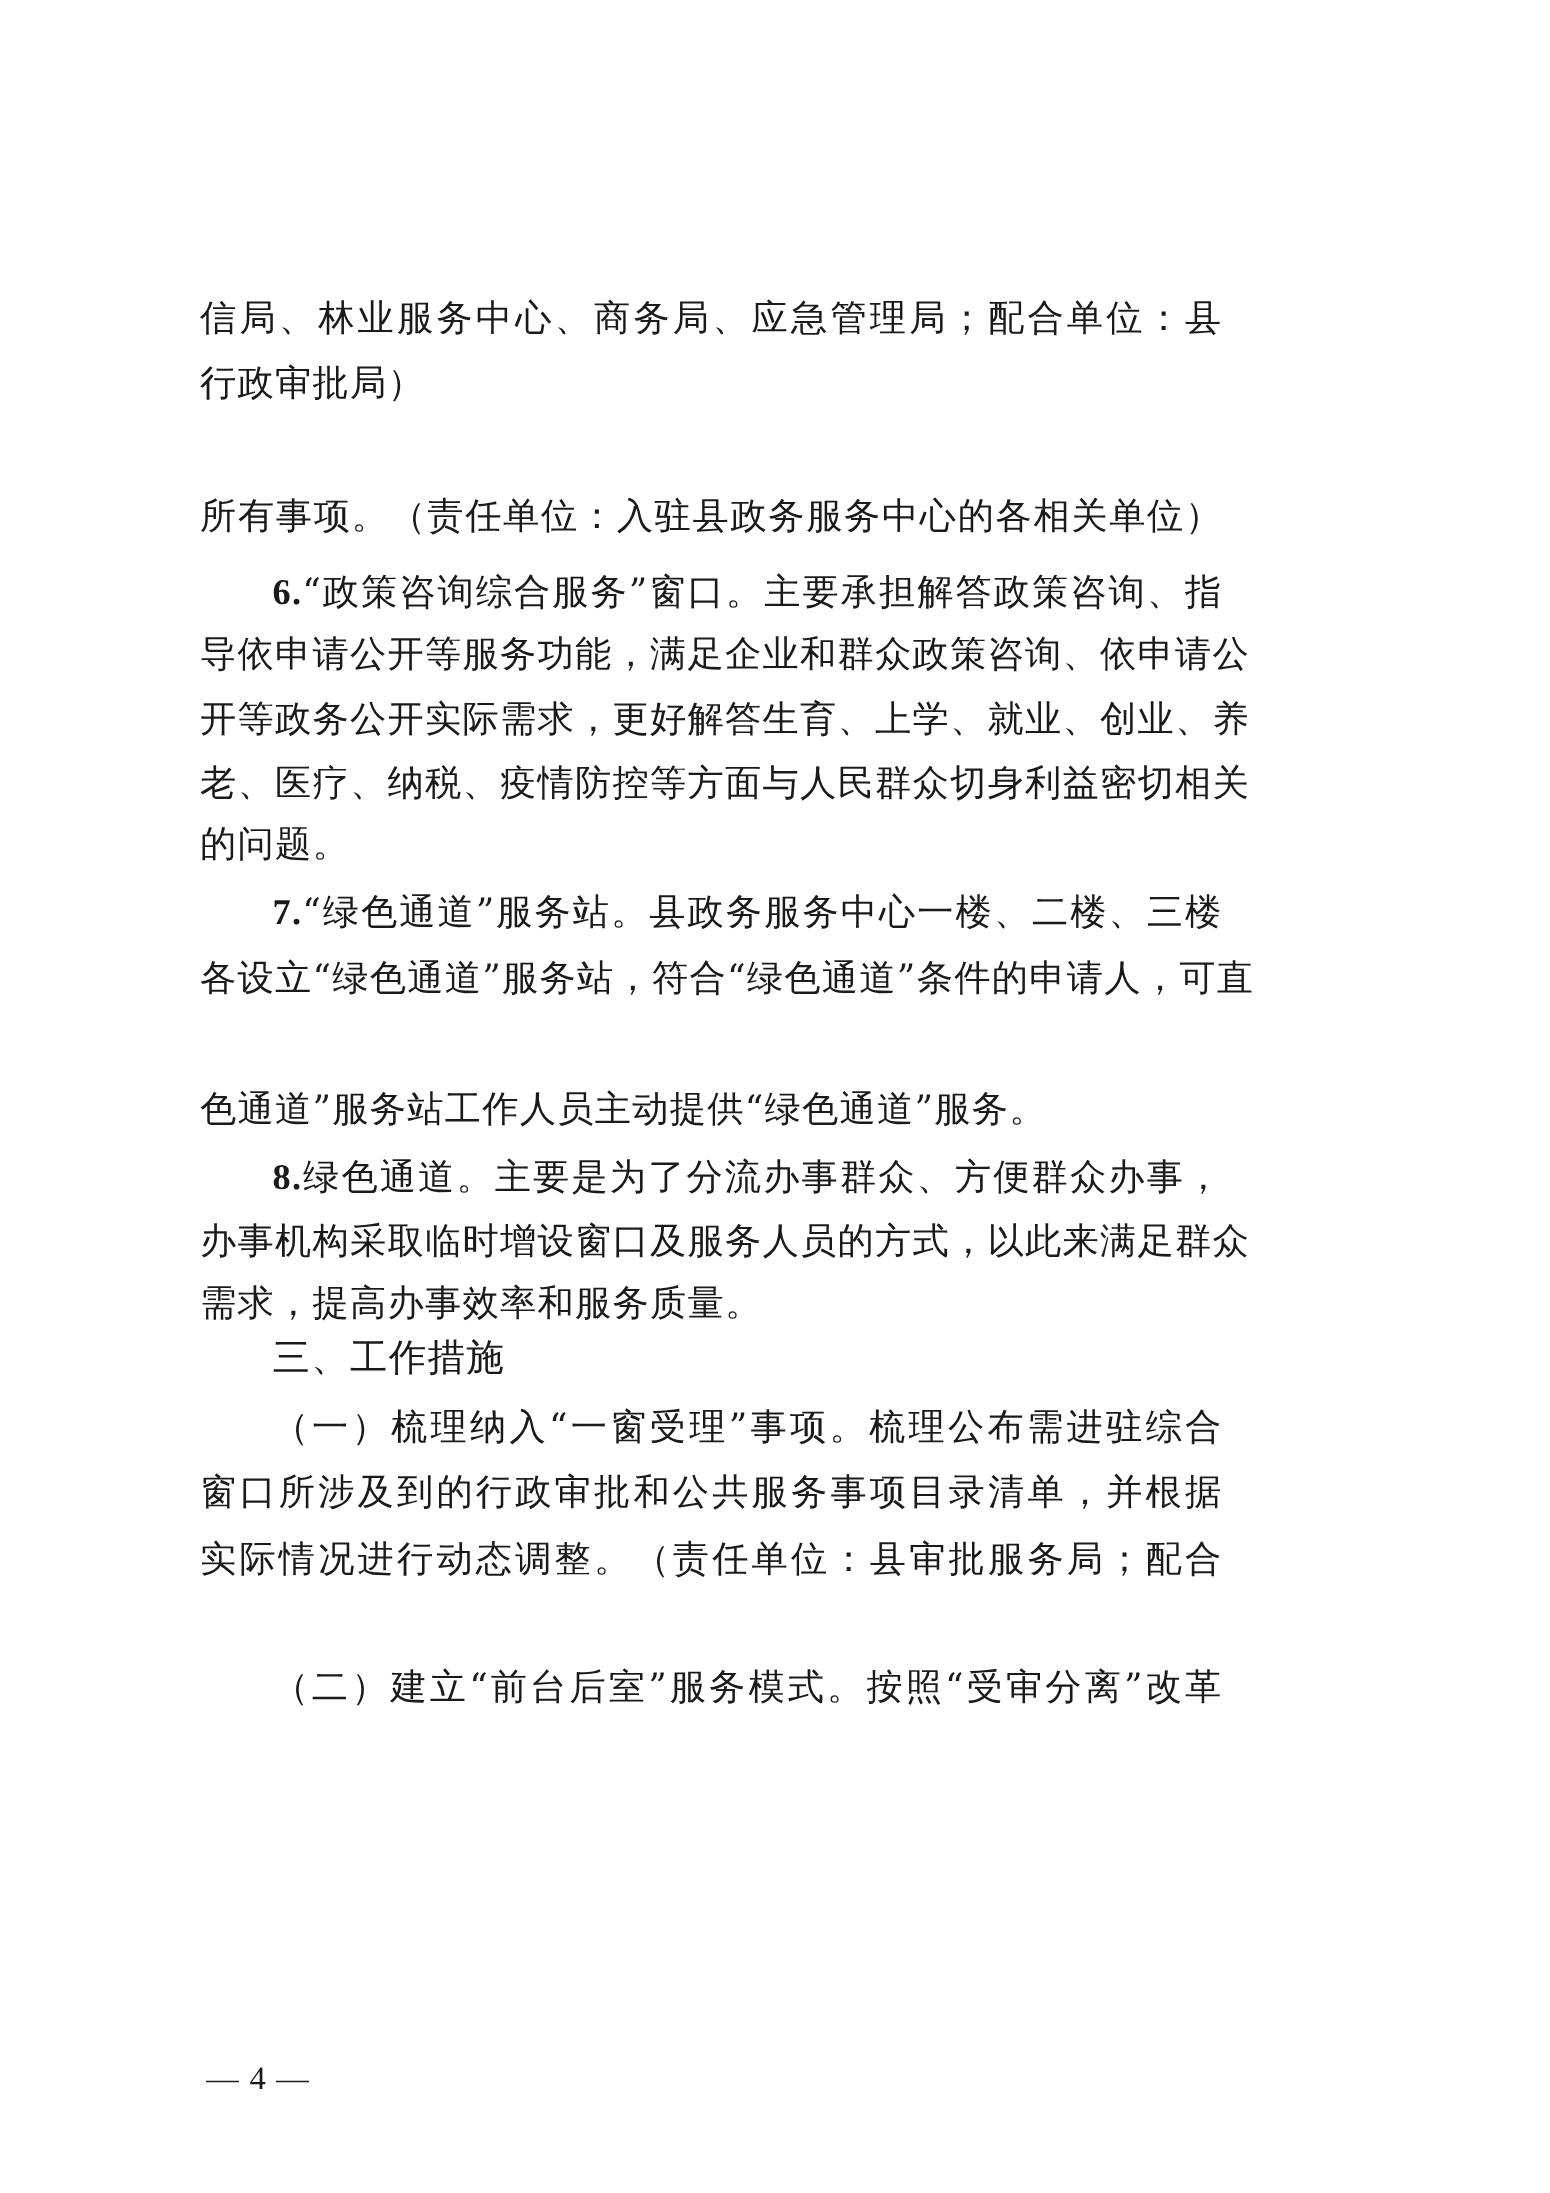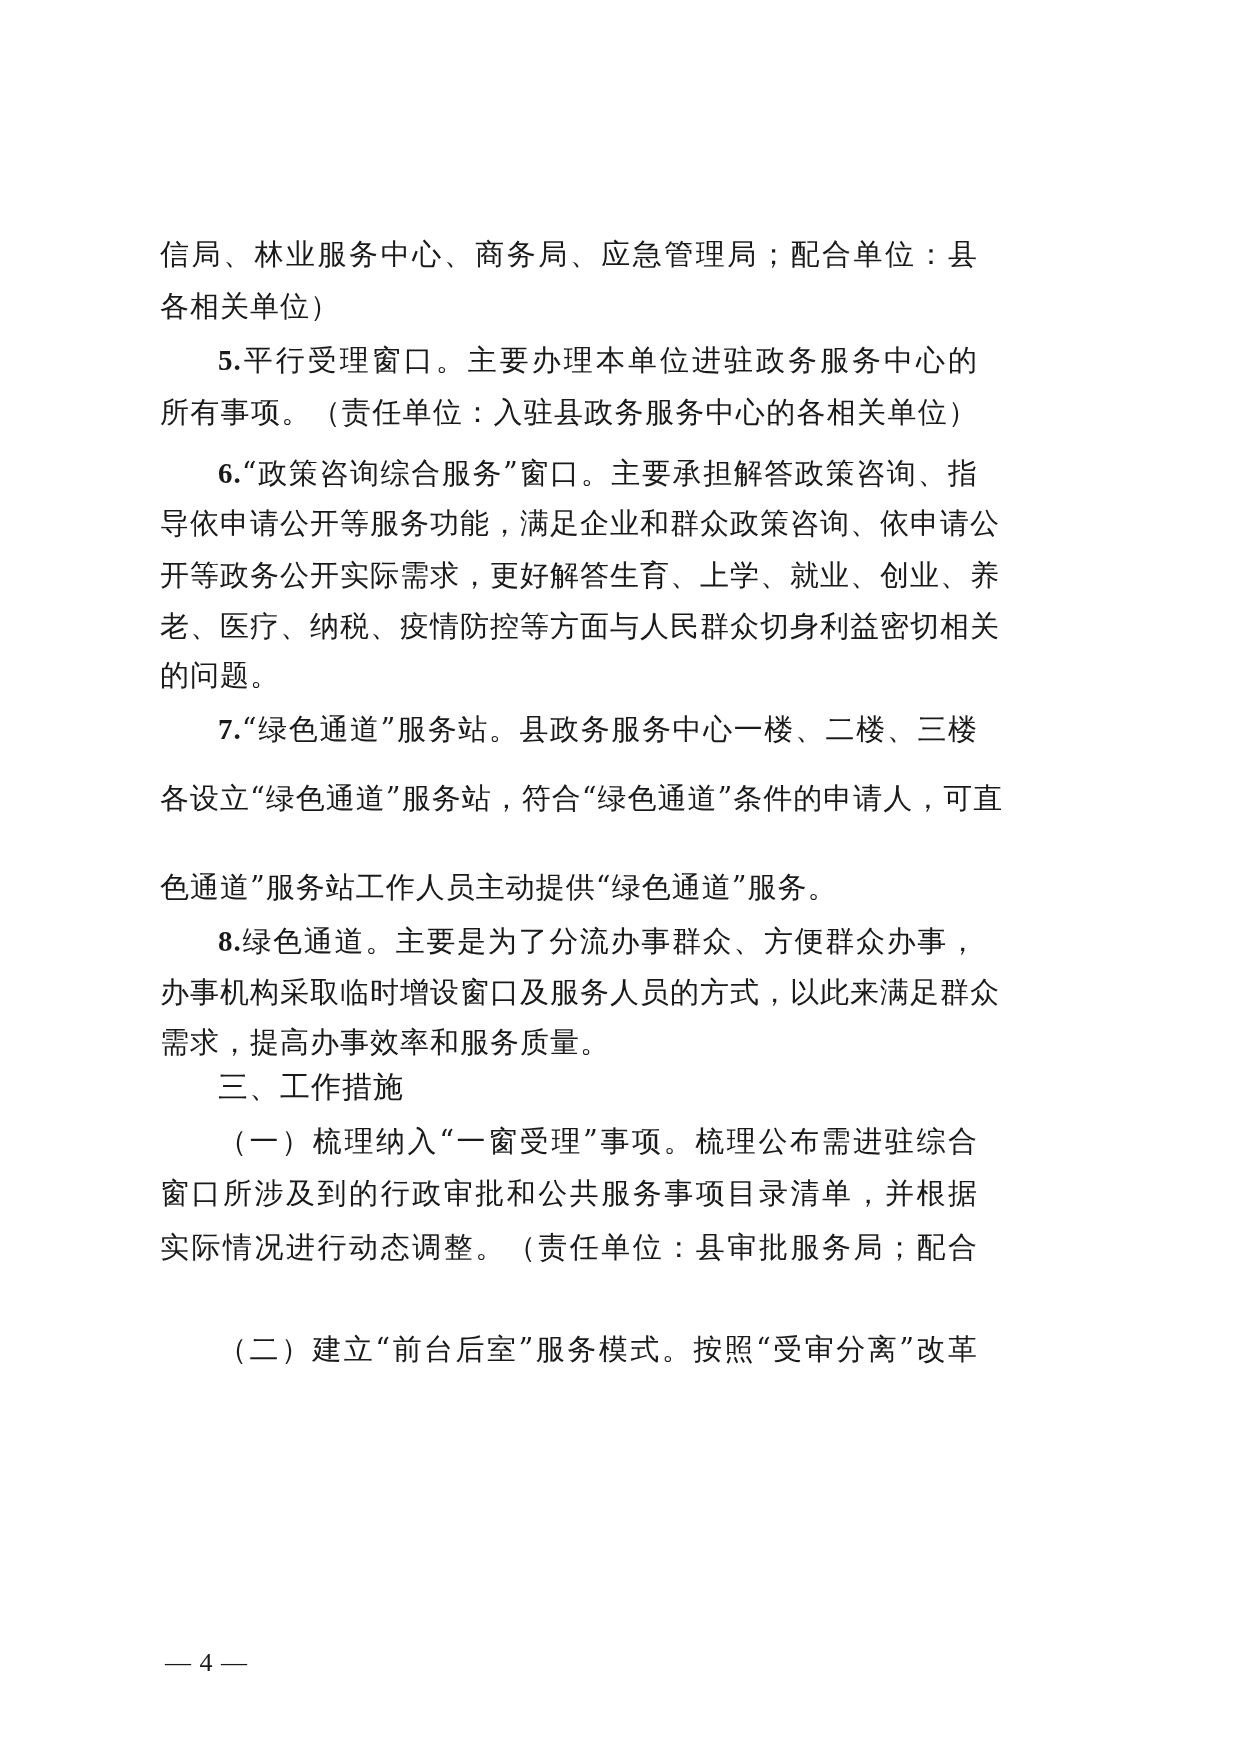--- a/index.html
+++ b/index.html
@@ -34,33 +34,32 @@
     font-family: "Liberation Serif", serif;
     letter-spacing: 1px;
   }
 </style>
 </head>
 <body>
 
 <div class="page">
 
   <div class="line" style="top:200px">信局、林业服务中心、商务局、应急管理局；配合单位：县</div>
-  <div class="line last" style="top:252px">各相关单位）</div>
+  <div class="line last" style="top:252px">行政审批局）</div>
 
-  <div class="line indent" style="top:306px"><span class="num">5.</span><span>平行受理窗口。主要办理本单位进驻政务服务中心的</span></div>
   <div class="line" style="top:358px">所有事项。（责任单位：入驻县政务服务中心的各相关单位）</div>
 
   <div class="line indent" style="top:419px"><span class="num">6.</span><span>“政策咨询综合服务”窗口。主要承担解答政策咨询、指</span></div>
   <div class="line" style="top:469px">导依申请公开等服务功能，满足企业和群众政策咨询、依申请公</div>
   <div class="line" style="top:521px">开等政务公开实际需求，更好解答生育、上学、就业、创业、养</div>
   <div class="line" style="top:572px">老、医疗、纳税、疫情防控等方面与人民群众切身利益密切相关</div>
   <div class="line last" style="top:621px">的问题。</div>
 
   <div class="line indent" style="top:675px"><span class="num">7.</span><span>“绿色通道”服务站。县政务服务中心一楼、二楼、三楼</span></div>
-  <div class="line" style="top:744px">各设立“绿色通道”服务站，符合“绿色通道”条件的申请人，可直</div>
+  <div class="line" style="top:728px">各设立“绿色通道”服务站，符合“绿色通道”条件的申请人，可直</div>
   <div class="line last" style="top:833px">色通道”服务站工作人员主动提供“绿色通道”服务。</div>
 
   <div class="line indent" style="top:887px"><span class="num">8.</span><span>绿色通道。主要是为了分流办事群众、方便群众办事，</span></div>
   <div class="line" style="top:938px">办事机构采取临时增设窗口及服务人员的方式，以此来满足群众</div>
   <div class="line last" style="top:988px">需求，提高办事效率和服务质量。</div>
 
   <div class="line heading" style="top:1033px">三、工作措施</div>
 
   <div class="line indent" style="top:1087px">（一）梳理纳入“一窗受理”事项。梳理公布需进驻综合</div>
   <div class="line" style="top:1139px">窗口所涉及到的行政审批和公共服务事项目录清单，并根据</div>

